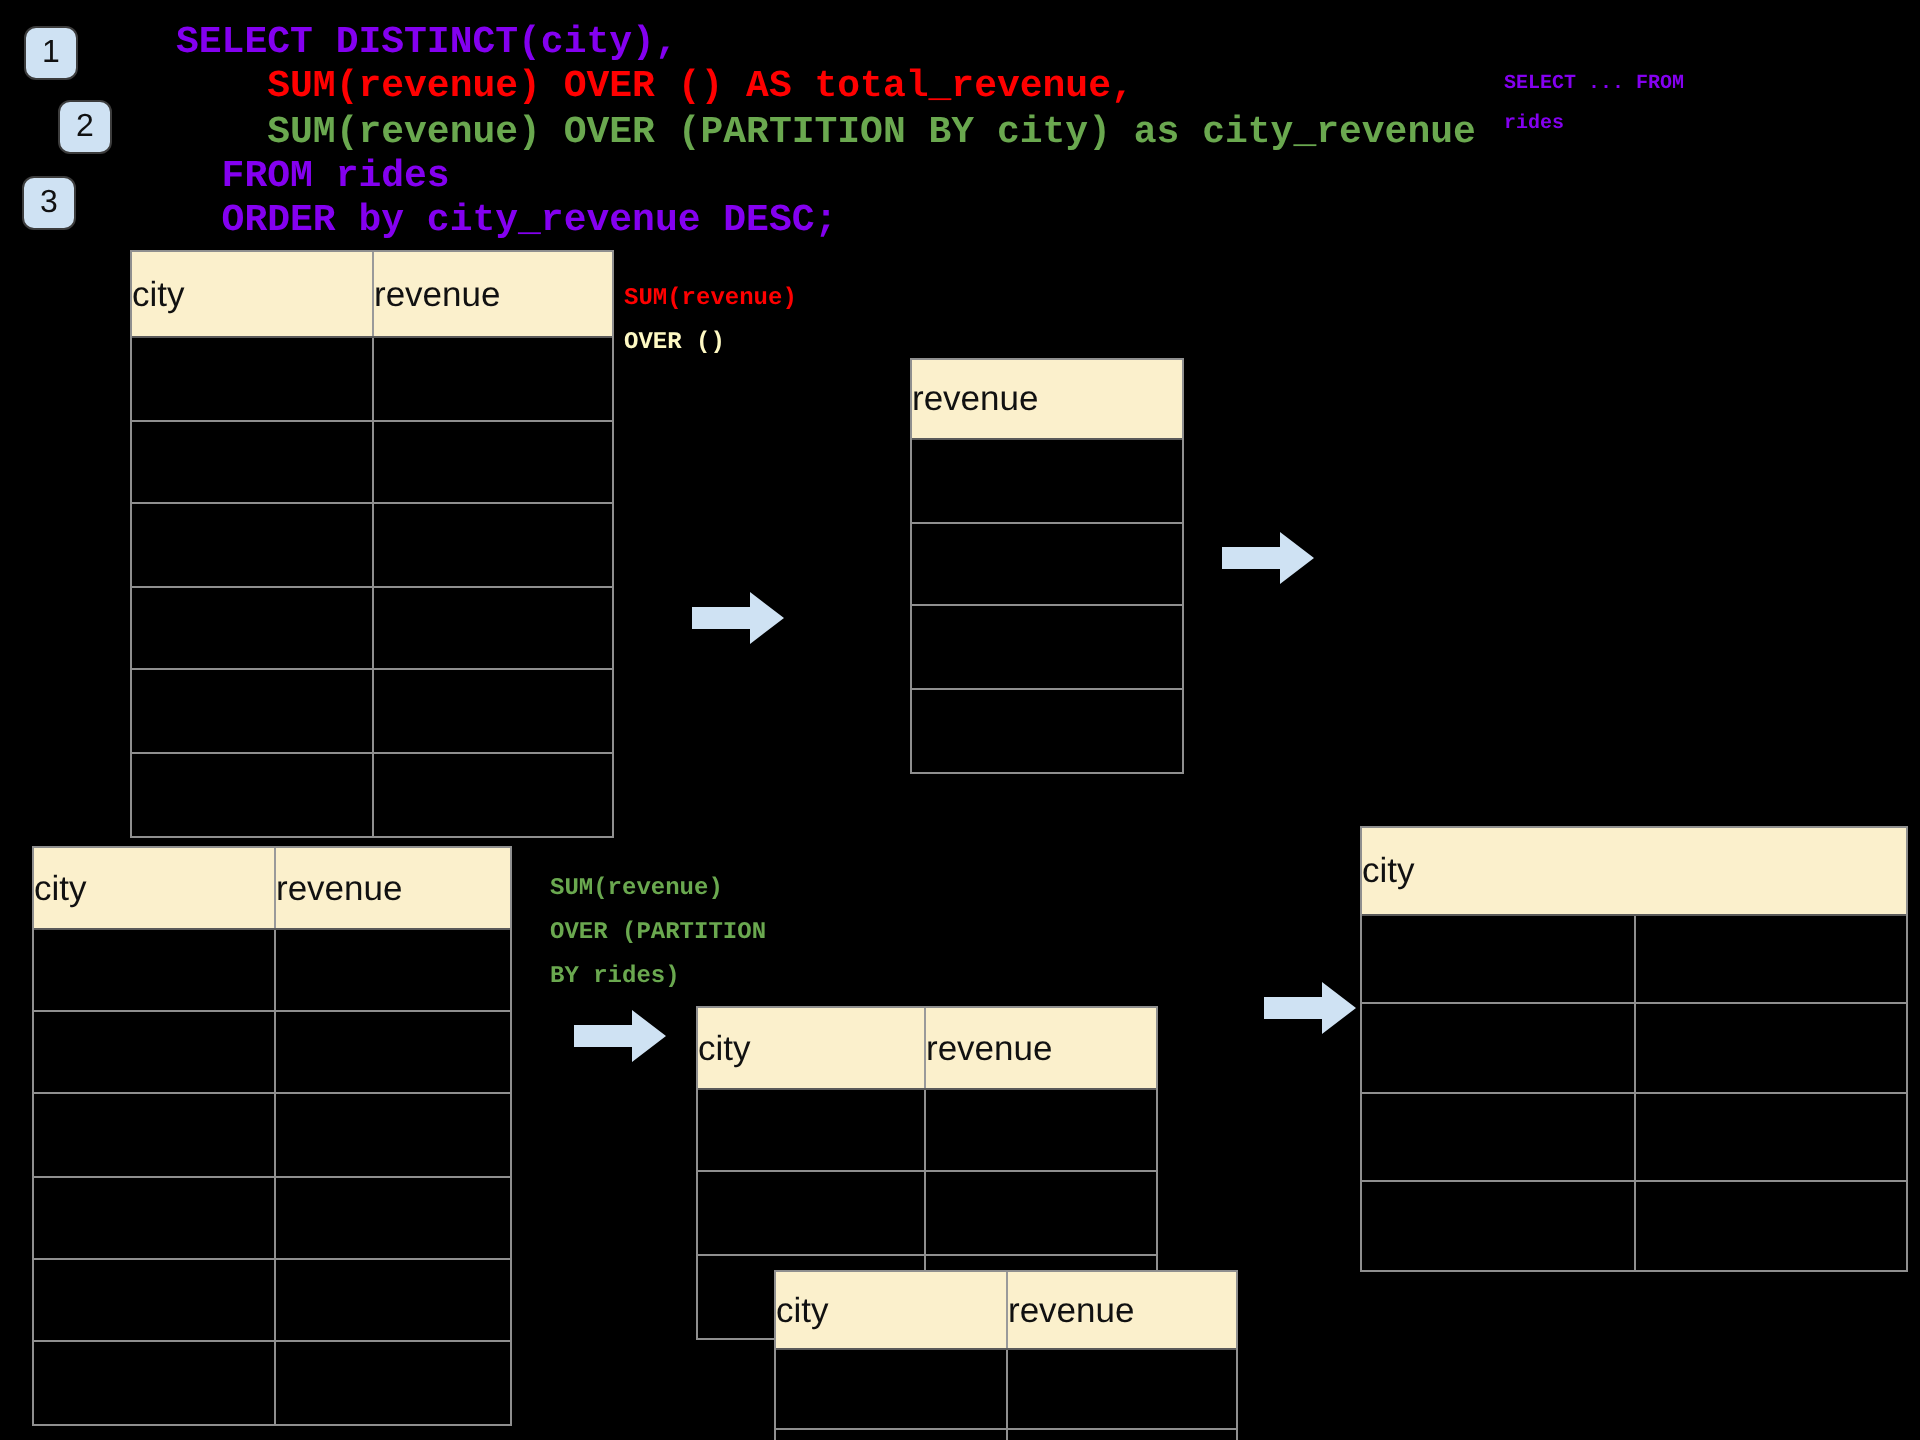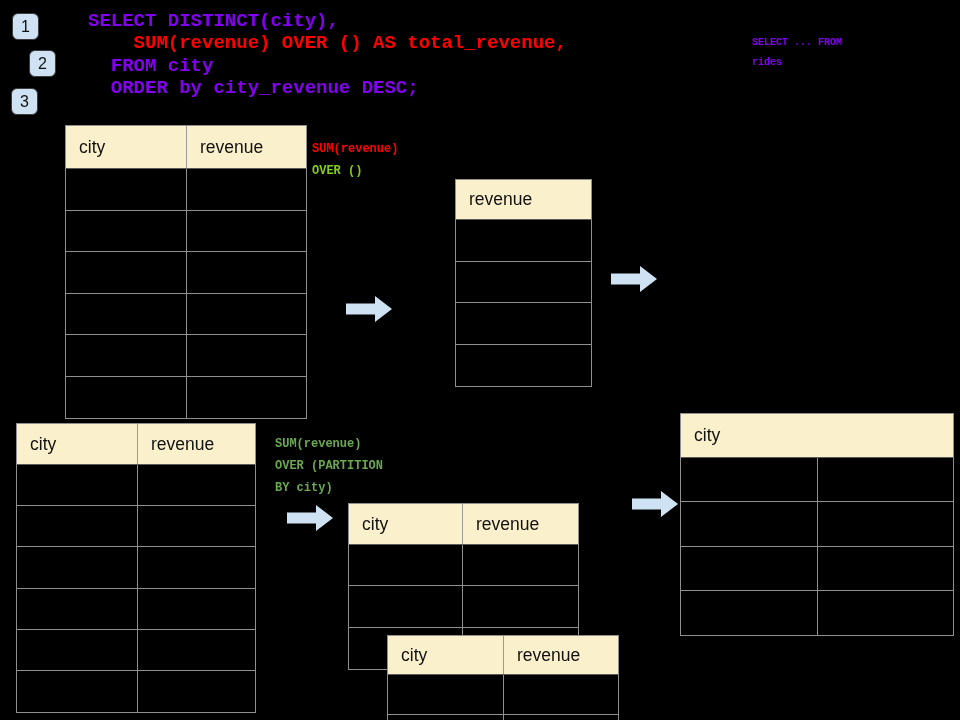--- a/index.html
+++ b/index.html
@@ -20,21 +20,21 @@
   }
   .code-line.small{font-size:10px;line-height:19.5px;}
   .anno .code-line{font-size:12px;line-height:22px;}
   .tbl{position:absolute;border:1px solid #8f8f8f;box-sizing:border-box;}
   .tbl .hrow{
     display:flex;background:#FBF0CC;border-bottom:1px solid #5a5a5a;
     box-sizing:border-box;
   }
   .tbl .hcell{
     display:flex;align-items:center;box-sizing:border-box;
-    padding-left:13px;font-size:17.5px;color:#111;
+    font-size:17.5px;color:#111;
     border-right:1px solid #9a9a9a;overflow:hidden;
   }
   .tbl .hcell:last-child{border-right:none;}
   .tbl .brow{display:flex;border-bottom:1px solid #8f8f8f;box-sizing:border-box;}
   .tbl .brow:last-child{border-bottom:none;}
   .tbl .bcell{
     box-sizing:border-box;border-right:1px solid #8f8f8f;background:#000;height:100%;
   }
   .tbl .bcell:last-child{border-right:none;}
   .arrow{position:absolute;width:46px;height:26px;}
@@ -44,36 +44,37 @@
 
 <div id="canvas">
   <div id="badges-layer">
       <div class="badge" style="left: 12px; top: 13px;">1</div>
       <div class="badge" style="left: 29px; top: 50px;">2</div>
       <div class="badge" style="left: 11px; top: 88px;">3</div>
     </div>
   <div id="code-main" class="codeblock" style="left: 88px; top: 10px;">
       <div class="code-line" style="color: rgb(132, 0, 240);">SELECT DISTINCT(city),</div>
       <div class="code-line" style="color: rgb(255, 0, 0);">    SUM(revenue) OVER () AS total_revenue,</div>
-      <div class="code-line" style="color: rgb(132, 0, 240);">  FROM city</div>
+      <div class="code-line" style="color: rgb(106, 168, 79);">    SUM(revenue) OVER (PARTITION BY city) as city_revenue</div>
+      <div class="code-line" style="color: rgb(132, 0, 240);">  FROM rides</div>
       <div class="code-line" style="color: rgb(132, 0, 240);">  ORDER by city_revenue DESC;</div>
     </div>
   <div id="code-side" class="codeblock" style="left: 752px; top: 33px;">
       <div class="code-line small" style="color: rgb(132, 0, 240);">SELECT ... FROM</div>
       <div class="code-line small" style="color: rgb(132, 0, 240);">rides</div>
     </div>
   <div id="annotations-layer">
       <div class="codeblock anno" style="left: 312px; top: 138px;">
         <div class="code-line" style="color: rgb(255, 0, 0);">SUM(revenue)</div>
-        <div class="code-line" style="color: #84cc16;">OVER ()</div>
+        <div class="code-line" style="color: #fef9c3;">OVER ()</div>
       </div>
       <div class="codeblock anno" style="left: 275px; top: 433px;">
         <div class="code-line" style="color: rgb(106, 168, 79);">SUM(revenue)</div>
         <div class="code-line" style="color: rgb(106, 168, 79);">OVER (PARTITION</div>
-        <div class="code-line" style="color: rgb(106, 168, 79);">BY city)</div>
+        <div class="code-line" style="color: rgb(106, 168, 79);">BY rides)</div>
       </div>
     </div>
   <div id="tables-layer">
       <div class="tbl" style="left: 65px; top: 125px; width: 242px;">
         <div class="hrow" style="height: 43px;">
           <div class="hcell" style="width: 121px;">city</div>
           <div class="hcell" style="width: 119px;">revenue</div>
         </div>
         <div class="brow" style="height: 41.5px;">
           <div class="bcell" style="width: 121px;"></div>

